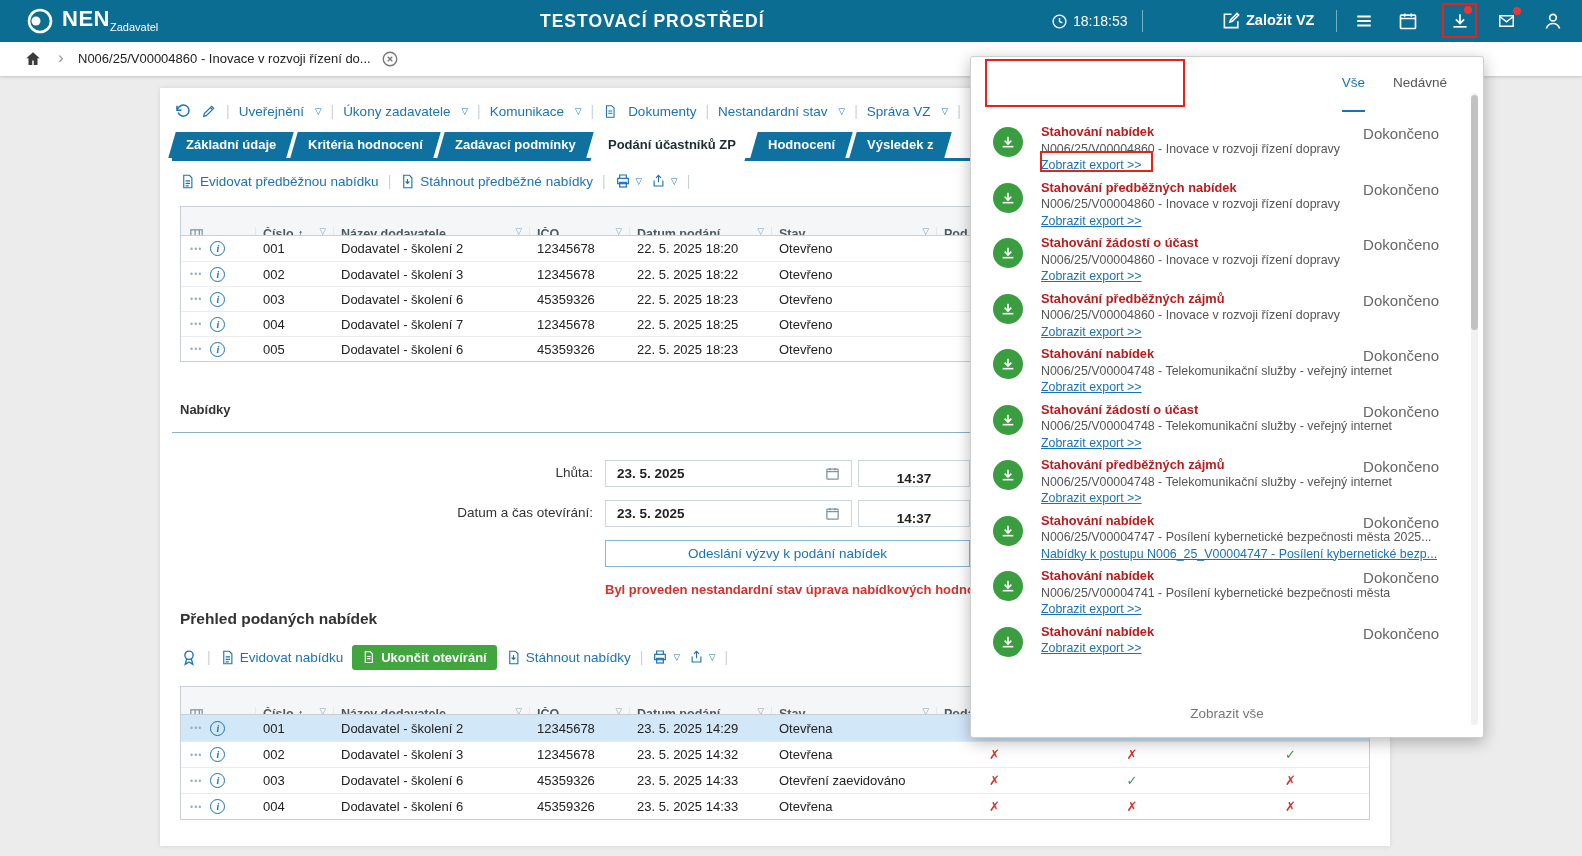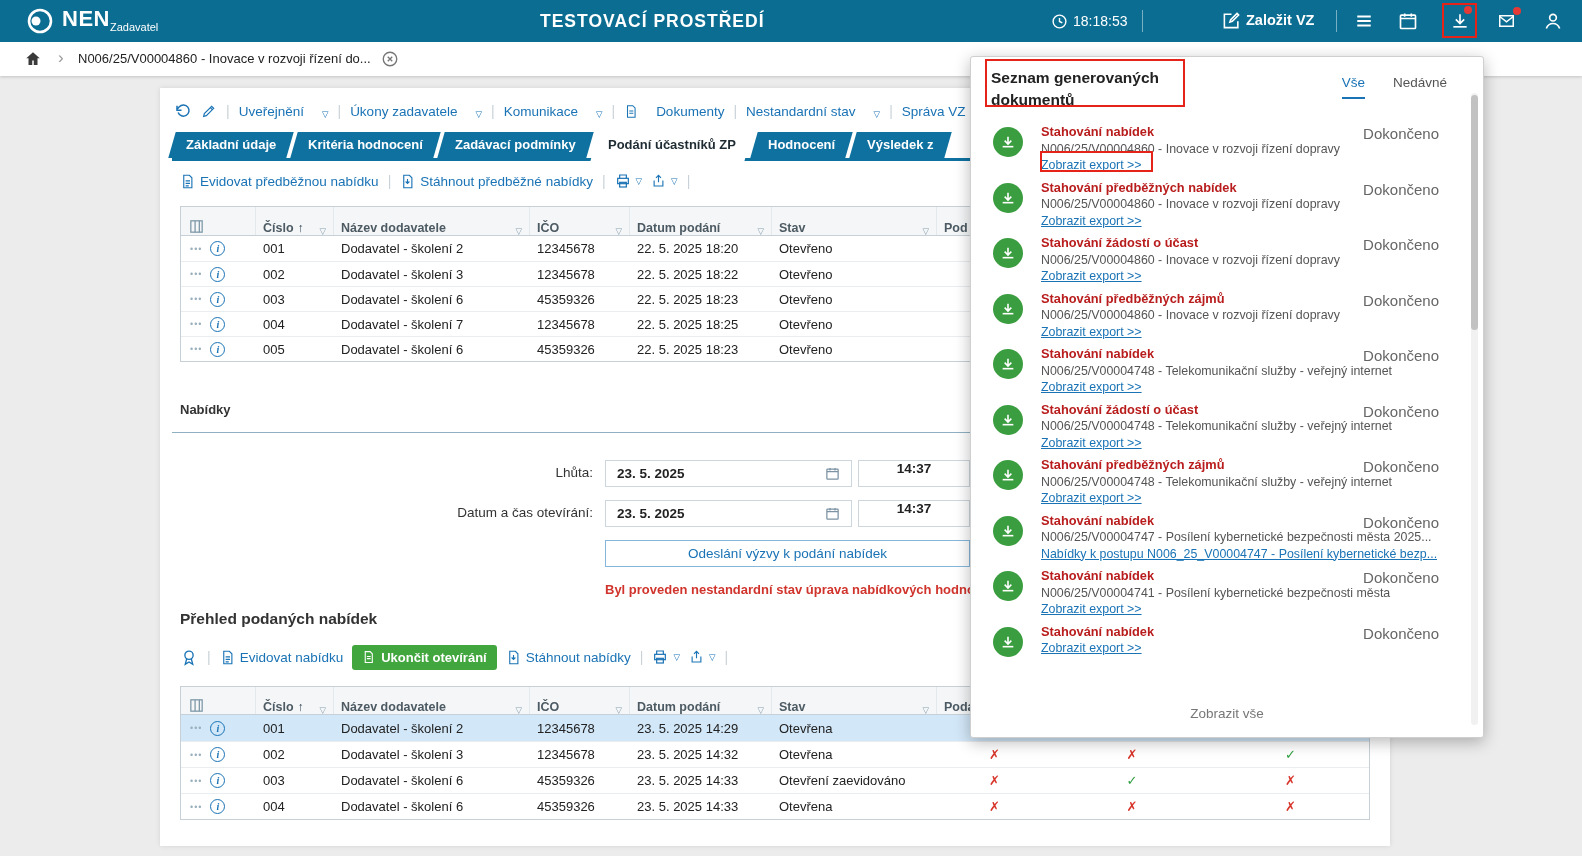--- a/index.html
+++ b/index.html
@@ -41,21 +41,21 @@
   #bchev { position:absolute; left:58px; top:6px; color:#999; font-size:17px; }
   #btitle { position:absolute; left:78px; top:9px; font-size:13px; font-weight:normal; color:#222; }
   #bclose { position:absolute; left:381px; top:8px; color:#767676; cursor:pointer; }
 
   
   #card { position:absolute; left:160px; top:88px; width:1230px; height:758px;
           background:#fff; box-shadow:0 0 5px rgba(0,0,0,.10); }
 
   .toolbar-row { position:absolute; left:14px; top:10px; height:26px; display:flex;
                  align-items:center; gap:9px; font-size:13.5px; color:var(--accent,#1a73b5); }
-  .tlink { display:inline-flex; align-items:flex-end; gap:18px; cursor:pointer; white-space:nowrap; }
+  .tlink { display:inline-flex; align-items:center; gap:11px; cursor:pointer; white-space:nowrap; }
   .caret { font-size:8.5px; line-height:1; }
   .sep { color:#c9d2d8; font-size:14px; cursor:default; }
   .ticon { color:var(--accent,#1a73b5); cursor:pointer; }
 
   #tabs { position:absolute; left:12px; top:44px; right:12px; height:29px; display:flex;
           align-items:flex-start; border-bottom:3px solid var(--tab-bg,#0e71a0); }
   .tab { height:26px; line-height:26px; background:var(--tab-bg,#0e71a0); color:#fff;
          font-weight:bold; font-size:13px; padding:0 14px; margin-right:4px;
          transform:skewX(-16deg); cursor:pointer; position:relative; white-space:nowrap; }
   .tab > span { display:inline-block; transform:skewX(16deg); }
@@ -73,22 +73,22 @@
               cursor:pointer;justify-content:center; }
 
   
   .tbl { position:absolute; left:20px; width:1190px; background:#fff;
          border:1px solid #c6d0d6; font-size:13px; color:#222; }
   #tbl1 { top:118px; } #tbl2 { top:598px; }
   .thead { display:grid; grid-template-columns:75px 78px 196px 100px 142px 165px 115px 160px 1fr;
            height:29px; background:#f5f6f7; border-bottom:1px solid #c6d0d6;
            color:#4c5a63; font-weight:bold; font-size:12.5px; }
   #tbl2 .thead { height:28px; }
-  .th { display:flex; align-items:flex-end; gap:4px; padding:0 7px;
-        border-right:1px solid #e2e8ec; overflow:hidden; white-space:nowrap; cursor:pointer; }
+  .th { display:flex; align-items:flex-start; gap:4px; padding:0 7px;
+        border-right:1px solid #e2e8ec; overflow:hidden; white-space:nowrap; cursor:pointer;margin-top:20px; }
   .th:last-child { border-right:none; }
   .hcaret { margin-left:auto; color:#8aa3b2; }
   .sort { color:#2c3e50; font-size:12px; }
   .trow { display:grid; grid-template-columns:75px 78px 196px 100px 142px 165px 115px 160px 1fr;
           height:25px; border-top:1px solid #e9edf0; align-items:center; cursor:pointer; }
   #tbl2 .trow { height:26px; }
   .thead + .trow { border-top:none; }
   .td { padding:0 7px; white-space:nowrap; overflow:hidden; }
   .c0 { display:flex; align-items:center; gap:8px; padding-left:9px; }
   .trow.sel { background:var(--selected-row,#d2e7f8); }
@@ -106,37 +106,37 @@
   #secline { position:absolute; left:12px; right:12px; top:344px; border-bottom:1px solid #8fb0c3; }
   .formrow { position:absolute; left:0; width:100%; height:27px; }
   #frow1 { top:372px; } #frow2 { top:412px; }
   .flabel { position:absolute; left:0; top:5px; width:433px; text-align:right;
             font-size:13.5px; color:#333; }
   .fdate { position:absolute; left:445px; top:0; width:247px; height:27px; border:1px solid #ccd6dc;
            display:flex; align-items:center; padding:0 11px; font-weight:bold; font-size:13.5px;
            color:#222; cursor:pointer; }
   .fdate svg { margin-left:auto; color:#7c93a3; }
   .ftime { position:absolute; left:698px; top:0; width:112px; height:27px; border:1px solid #ccd6dc;
-           display:flex; align-items:flex-start; justify-content:center; font-weight:bold;
+           display:flex; align-items:flex-end; justify-content:center; font-weight:bold;
            font-size:13.5px; cursor:pointer; }
   #sendbtn { position:absolute; left:445px; top:452px; width:365px; height:27px;
              border:1px solid #86b6da; color:var(--accent,#1a73b5); font-size:13.5px;
              display:flex; align-items:center; justify-content:center; cursor:pointer; background:#fff; }
   #warn { position:absolute; left:445px; top:494px; font-size:13px; font-weight:bold;
           color:var(--warn,#d0342c); white-space:nowrap; }
   #h-prehled { position:absolute; left:20px; top:522px; font-size:15.5px; font-weight:bold; color:#333; }
 
   
   #panel { position:absolute; left:970px; top:56px; width:514px; height:682px; background:#fff;
            border:1px solid #cfcfcf; border-radius:3px; box-shadow:0 4px 16px rgba(0,0,0,.28);
            z-index:100; }
   #ptitle { position:absolute; left:20px; top:10px; width:182px; font-size:15.5px; font-weight:bold;
             color:#222; line-height:1.4; }
   .ptabs { position:absolute; right:36px; top:18px; display:flex; gap:28px; font-size:13.5px; }
-  .ptab { color:#555; cursor:pointer; padding-bottom:7px; }
+  .ptab { color:#555; cursor:pointer; padding-bottom:20px; }
   .ptab.active { color:var(--accent,#1a73b5); border-bottom:2px solid var(--accent,#1a73b5); }
   .plist { position:absolute; left:0; top:64px; right:14px; }
   .pitem { position:relative; height:55.5px; cursor:pointer; }
   .pcircle { position:absolute; left:22px; top:6px; width:30px; height:30px; border-radius:50%;
              background:var(--green-icon,#3a9d3f); display:flex; align-items:center;
              justify-content:center; color:#fff; }
   .ptext { margin-left:70px; padding-top:3px; width:402px; }
   .ptitle2 { font-size:12.8px; font-weight:bold; color:#b91c1c; line-height:16.5px;
              white-space:nowrap; overflow:hidden; }
   .psub { font-size:12.4px; color:#555; line-height:16.5px; white-space:nowrap; overflow:hidden; }
@@ -607,21 +607,20 @@
       <div class="td">23. 5. 2025 14:33</div>
       <div class="td">Otevřena</div>
       <div class="td mark x">✗</div>
       <div class="td mark x">✗</div>
       <div class="td mark x">✗</div>
     </div>
   </div>
 </div>
 
 <aside id="panel">
-  <h2 id="ptitle">Seznam generovaných dokumentů</h2>
   <div class="ptabs">
     <span class="ptab active">Vše</span>
     <span class="ptab">Nedávné</span>
   </div>
 
   <div class="plist">
     <div class="pitem">
       <span class="pcircle">
           <svg width="16" height="16" viewBox="0 0 24 24" fill="none" stroke="#fff" stroke-width="2.4">
             <path d="M12 4v10M7 10l5 5 5-5"></path>

